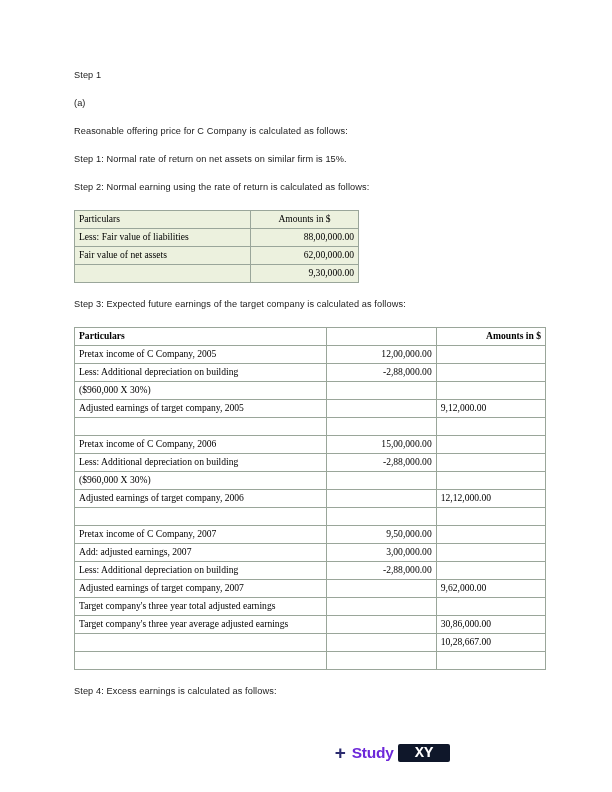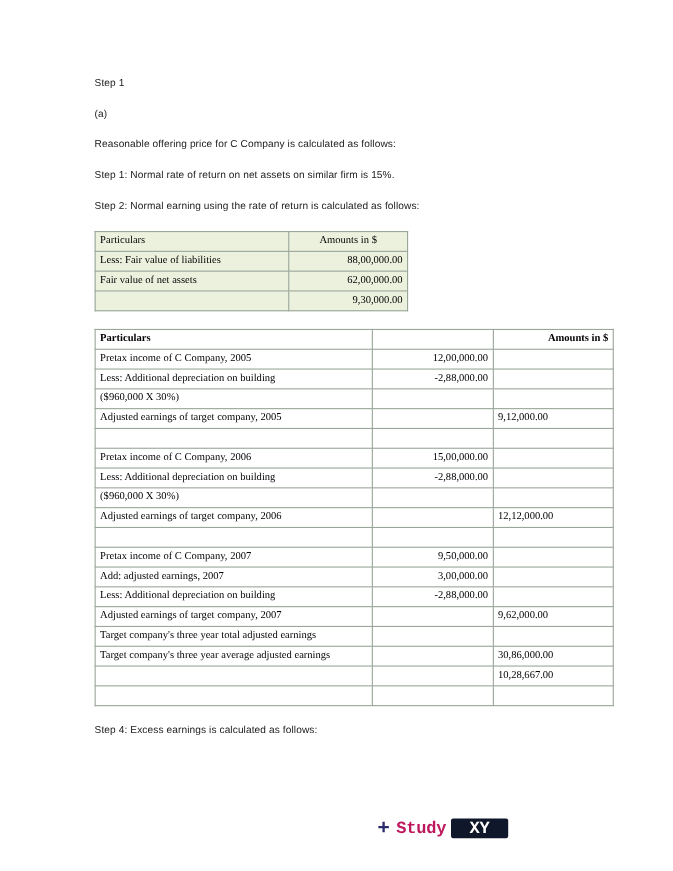--- a/index.html
+++ b/index.html
@@ -10,21 +10,21 @@
     width: 612px;
     height: 792px;
     background: #ffffff;
     font-family: "Liberation Sans", sans-serif;
     color: #000000;
     position: relative;
     overflow: hidden;
   }
   .page {
     position: absolute;
-    left: 16px; top: 0;
+    left: 4px; top: 0;
     width: 492px;
     height: 792px;
     box-sizing: border-box;
     padding: 70px 70px 0 70px;
   }
   .para {
     font-size: 9.2px;
     line-height: 1.3;
     margin: 0 0 16px 0;
     color: #1a1a1a;
@@ -85,21 +85,21 @@
     font-size: 19px;
     font-weight: bold;
     line-height: 1;
     margin-right: 2px;
   }
   .brand .word {
     font-size: 15.5px;
     font-weight: bold;
     letter-spacing: -0.2px;
   }
-  .brand .study { color: #be185d; font-family: Liberation Mono, monospace; }
+  .brand .study { color: #6d28d9; }
   .brand .xy {
     color: #ffffff;
     background: #0f172a;
     padding: 0 17px;
     border-radius: 2px;
     font-family: Liberation Mono, monospace;
   }
 </style>
 </head>
 <body>
@@ -126,20 +126,21 @@
         <td class="c1">Fair value of net assets</td>
         <td class="c2">62,00,000.00</td>
       </tr>
       <tr>
         <td class="c1"></td>
         <td class="c2">9,30,000.00</td>
       </tr>
     </tbody>
   </table>
 
+  <p class="para">Step 3: Expected future earnings of the target company is calculated as follows:</p>
 
   <table class="tbl t2">
     <tbody>
       <tr class="hdr">
         <td class="c1">Particulars</td>
         <td class="c2"></td>
         <td class="c3">Amounts in $</td>
       </tr>
       <tr>
         <td class="c1">Pretax income of C Company, 2005</td>

